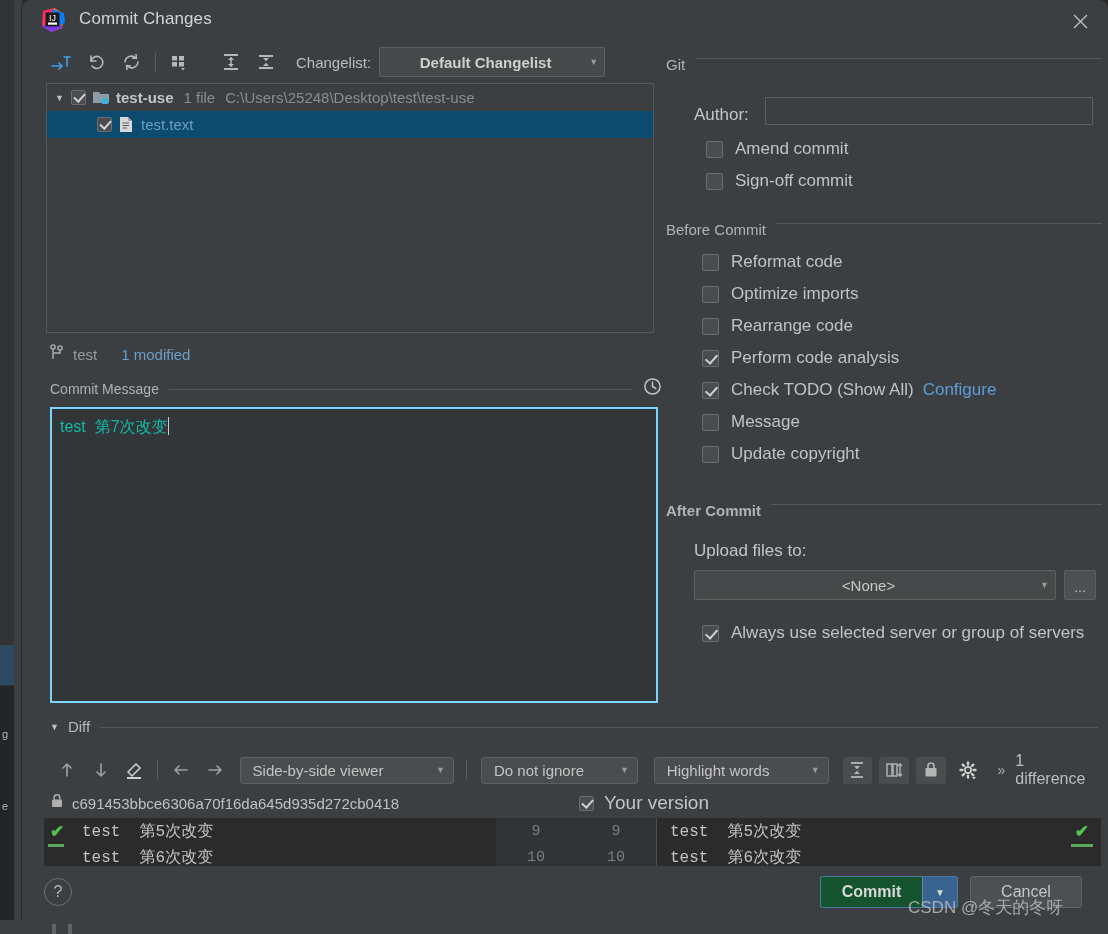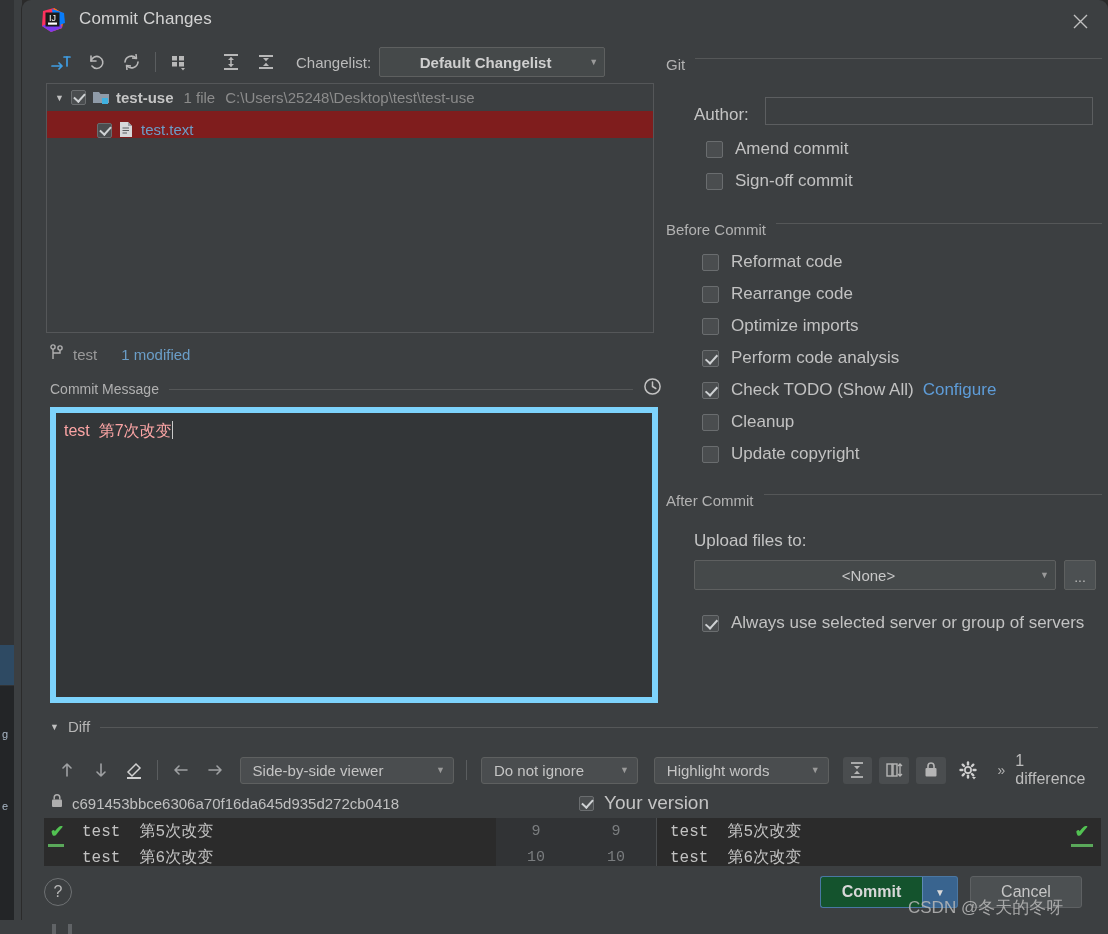--- a/index.html
+++ b/index.html
@@ -72,21 +72,21 @@
   .combo .arrow { margin-left: 8px; color: #9a9a9a; font-size: 9px; }
   .changelist-combo { width: 226px; font-weight: bold; color: #cfcfcf; }
 
   
   .tree {
     margin: 3px 0 0 18px; width: 608px; height: 250px;
     background: #3c3f41; border: 1px solid #555759;
   }
   .tree-row { display: flex; align-items: center; height: 27px; padding-left: 8px; font-size: 15px; color: #bbbbbb; cursor: pointer; }
   .tree-row.child { padding-left: 50px; }
-  .tree-row.selected { background: #7f1d1d; align-items: flex-end; }
+  .tree-row.selected { background: #0c4a6e; }
   .tri { width: 16px; color: #c0c0c0; font-size: 9px; }
   .cbx {
     width: 15px; height: 15px; min-width: 15px;
     border: 1px solid #6a6d6f; background: #4a4d4f; border-radius: 2px;
     margin-right: 7px; position: relative; cursor: pointer;
   }
   .cbx.checked::after {
     content: ""; position: absolute; left: 4px; top: 0px;
     width: 5px; height: 9px; border: solid #cfd2d4;
     border-width: 0 2px 2px 0; transform: rotate(42deg);
@@ -103,22 +103,22 @@
   .branch-mod { color: #6b9ec8; margin-left: 24px; }
 
   
   .sect-title-row { display: flex; align-items: center; margin: 8px 0 0 22px; width: 612px; }
   .sect-title { font-size: 14px; color: #b0b0b0; white-space: nowrap; }
   .sect-line { flex: 1; height: 1px; background: #555758; margin: 2px 0 0 10px; }
   .hist-icon { margin-left: 10px; cursor: pointer; }
 
   .msg-box {
     margin: 7px 0 0 22px; width: 608px; height: 296px;
-    background: #333638; border: 6px solid #7dd3fc;
-    color: #fca5a5; font-size: 16px;
+    background: #333638; border: 2px solid #7dd3fc;
+    color: #14b8a6; font-size: 16px;
     padding: 8px 8px 0 8px; position: relative; white-space: pre;
     font-family: "Liberation Sans", sans-serif;
   }
   .caret { display: inline-block; width: 1px; height: 18px; background: #c9c9c9; vertical-align: -3px; }
 
   
   .right-col { position: absolute; left: 644px; top: 56px; width: 436px; }
   .r-sect-row { display: flex; align-items: flex-start; width: 436px; }
   .r-sect-title { font-size: 15px; color: #b2b2b2; white-space: nowrap; }
   .r-sect-line { flex: 1; height: 1px; background: #555758; margin: 2px 0 0 10px; }
@@ -399,46 +399,46 @@
         <span class="r-sect-title">Before Commit</span>
         <span class="r-sect-line"></span>
       </div>
       <div class="before-checks">
         <div class="cbrow">
           <span class="cbx"></span>
           <span>Reformat code</span>
         </div>
         <div class="cbrow">
           <span class="cbx"></span>
+          <span>Optimize imports</span>
+        </div>
+        <div class="cbrow">
+          <span class="cbx"></span>
           <span>Rearrange code</span>
-        </div>
-        <div class="cbrow">
-          <span class="cbx"></span>
-          <span>Optimize imports</span>
         </div>
         <div class="cbrow">
           <span class="cbx checked"></span>
           <span>Perform code analysis</span>
         </div>
         <div class="cbrow">
           <span class="cbx checked"></span>
           <span>Check TODO (Show All)</span>
           <span class="cfg-link">Configure</span>
         </div>
         <div class="cbrow">
           <span class="cbx"></span>
-          <span>Cleanup</span>
+          <span>Message</span>
         </div>
         <div class="cbrow">
           <span class="cbx"></span>
           <span>Update copyright</span>
         </div>
       </div>
 
-      <div class="r-sect-row" style="margin-top:22px;">
+      <div class="r-sect-row" style="margin-top:32px;font-weight:bold;">
         <span class="r-sect-title">After Commit</span>
         <span class="r-sect-line"></span>
       </div>
       <div class="upload-lbl">Upload files to:</div>
       <div class="upload-row">
         <div class="combo upload-combo">
           <span class="cap">&lt;None&gt;</span>
           <span class="arrow">▼</span>
         </div>
         <div class="dots-btn">...</div>

